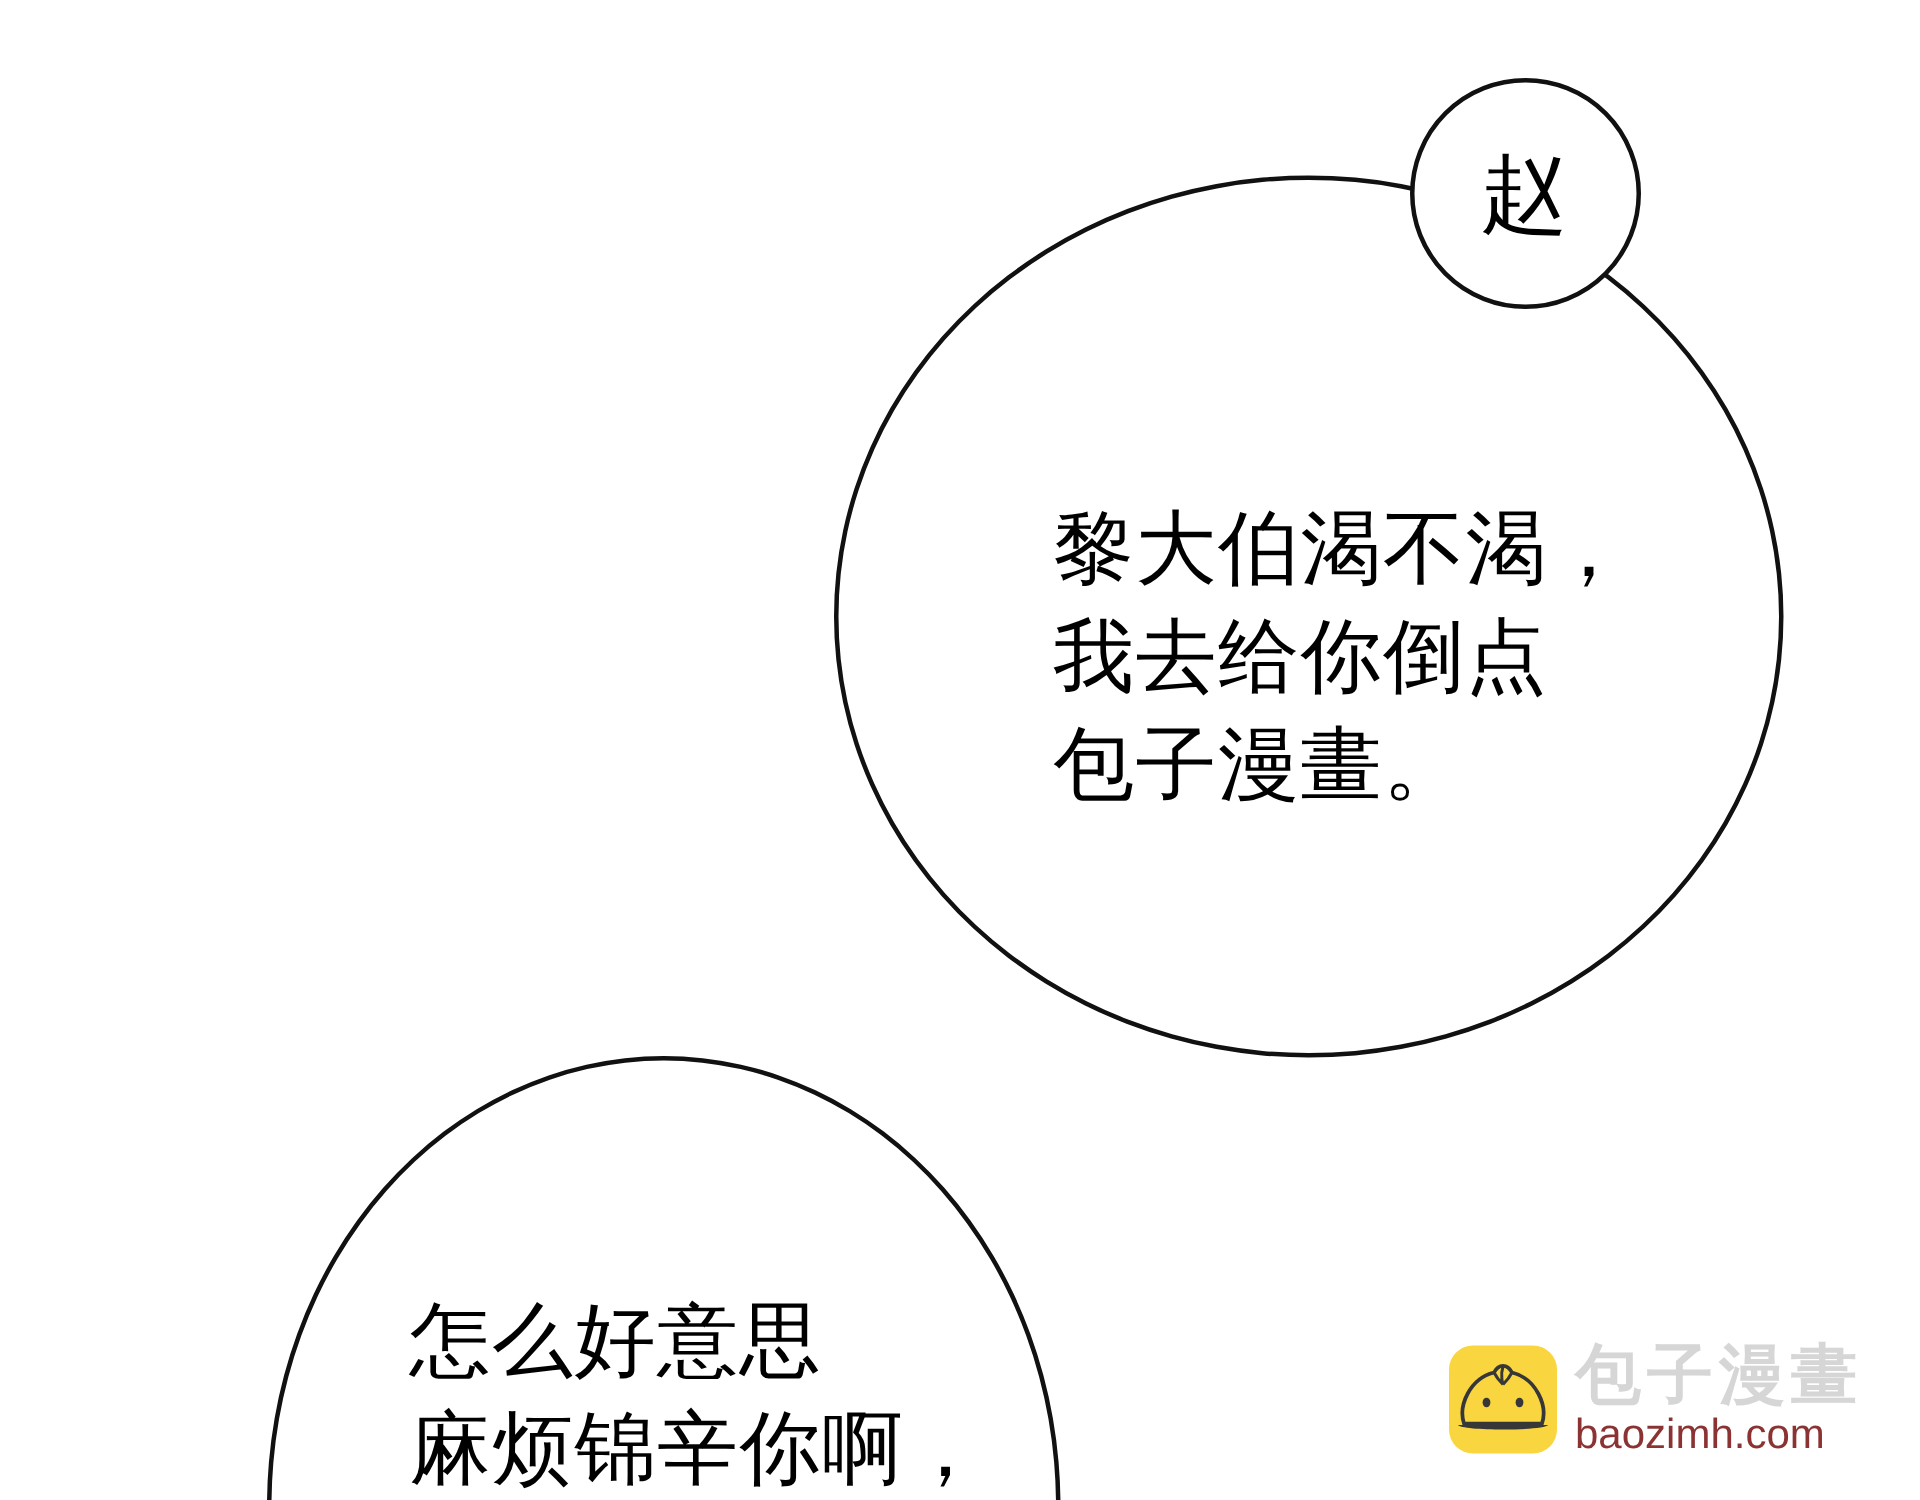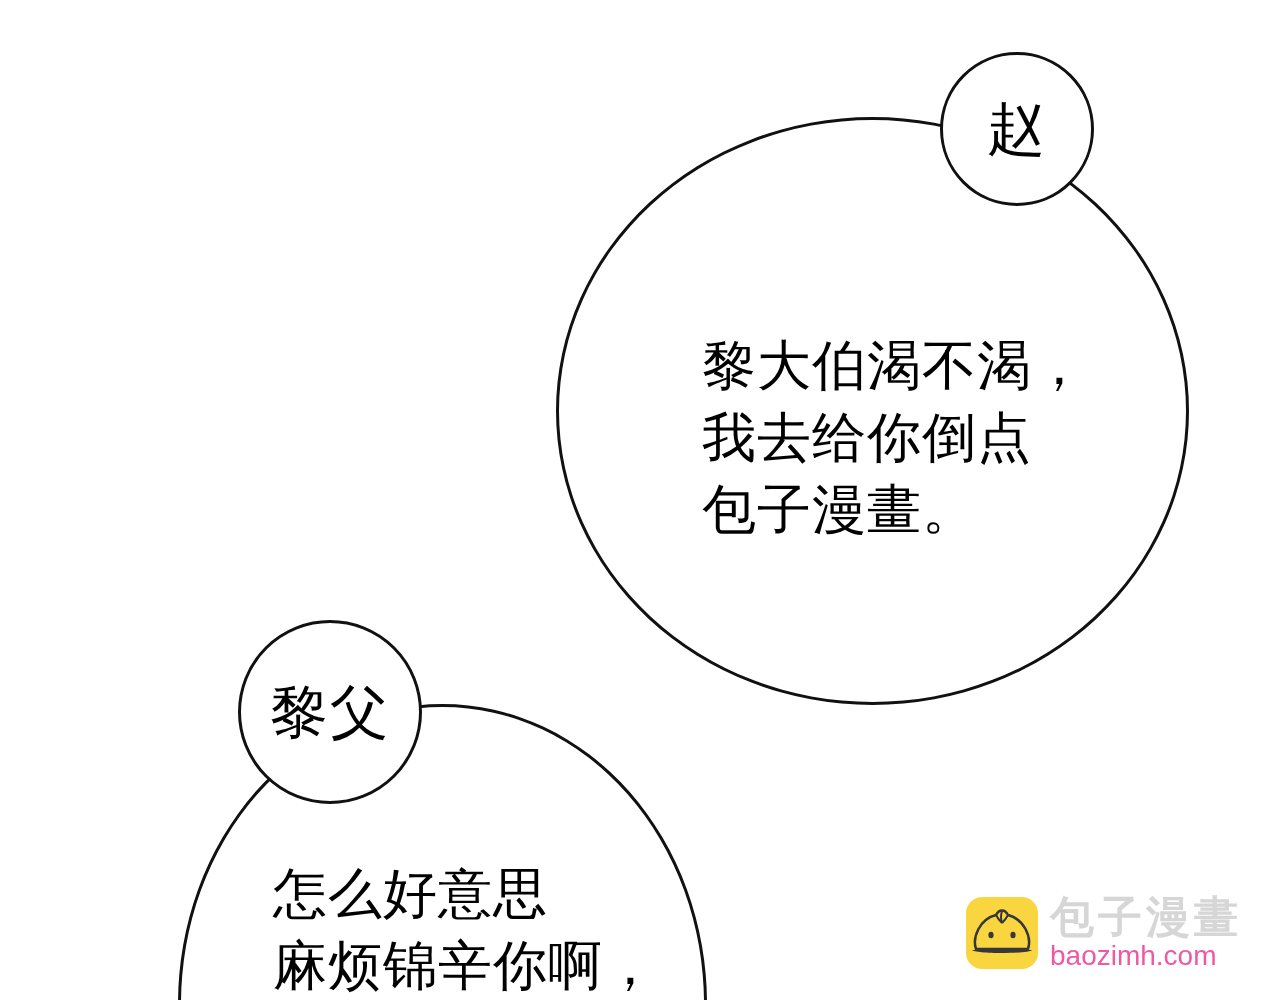--- a/index.html
+++ b/index.html
@@ -99,43 +99,40 @@
     .wm-cn {
       font-size: 44px;
       line-height: 46px;
       letter-spacing: 4px;
       font-weight: bold;
       color: #d2d2d2;
     }
     .wm-url {
       font-size: 28px;
       line-height: 32px;
-      color: #ec4899;
+      color: #7f1d1d;
       font-family: "Liberation Sans", sans-serif;
     }
   </style>
 </head>
 <body>
 
 <div class="panel">
 
   <div id="bubble-zhao" class="bubble"></div>
   <div id="text-zhao" class="dialogue">黎大伯渴不渴，
 我去给你倒点
 包子漫畫。</div>
   <div id="name-zhao" class="name-bubble">
     <span class="name-text">赵</span>
   </div>
 
   <div id="bubble-lifu" class="bubble"></div>
   <div id="text-lifu" class="dialogue">怎么好意思
 麻烦锦辛你啊，</div>
-  <div id="name-lifu" class="name-bubble">
-    <span class="name-text">黎父</span>
-  </div>
 
   <div class="watermark">
     <div class="wm-logo">
       <svg width="72" height="72" viewBox="0 0 72 72">
         <path d="M10 52 C6 40, 14 22, 30 18 C33 12, 39 12, 42 18 C58 22, 66 40, 62 52 Z" fill="#f9d22c" stroke="#222" stroke-width="2.5"></path>
         <path d="M36 14 C34 20, 36 26, 36 26 M30 18 C32 22, 34 24, 36 26 M42 18 C40 22, 38 24, 36 26" fill="none" stroke="#222" stroke-width="2"></path>
         <ellipse cx="25" cy="38" rx="2.6" ry="3.2" fill="#222"></ellipse>
         <ellipse cx="47" cy="38" rx="2.6" ry="3.2" fill="#222"></ellipse>
         <path d="M6 53 L66 53 C64 57, 8 57, 6 53 Z" fill="#222"></path>
       </svg>

